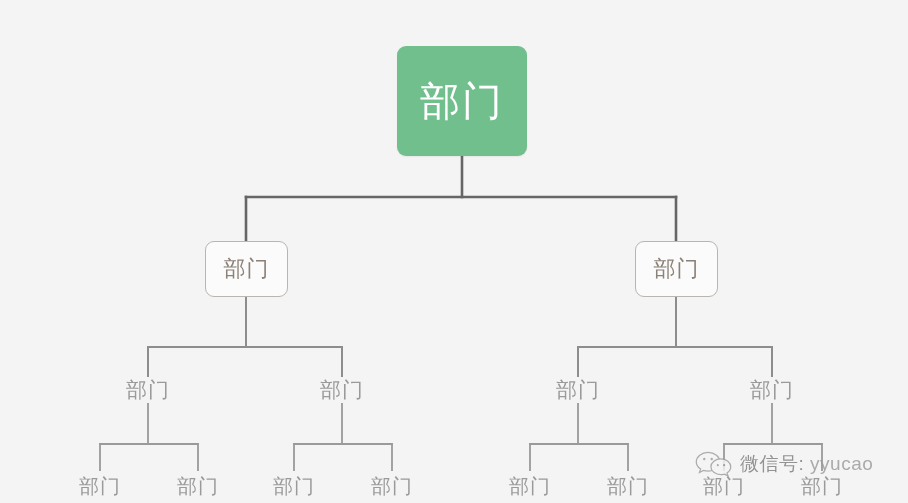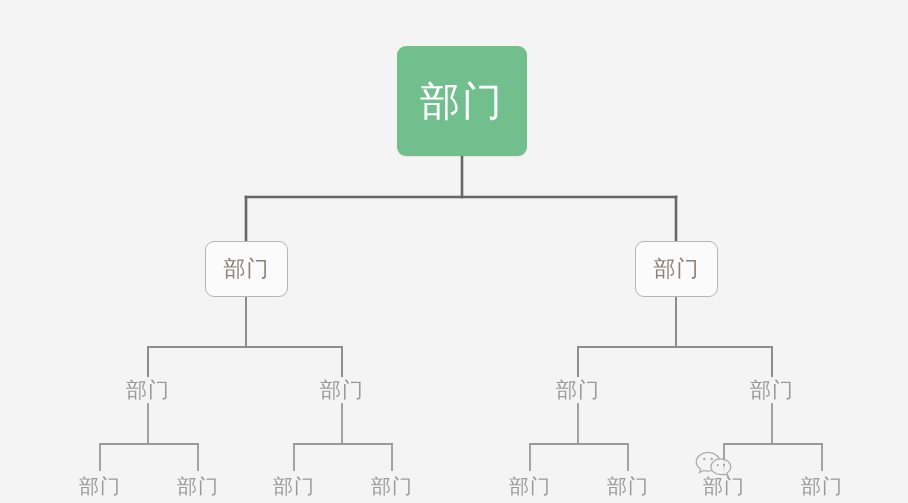--- a/index.html
+++ b/index.html
@@ -193,15 +193,16 @@
     <svg class="wechat-icon" viewBox="0 0 44 30" xmlns="http://www.w3.org/2000/svg">
 
       <path d="M15.5 2.2C8.3 2.2 2.5 6.9 2.5 12.6c0 3.2 1.9 6.1 4.8 8L6 24.4l4.4-2.3c1.6.5 3.3.8 5.1.8 7.2 0 13-4.7 13-10.3S22.7 2.2 15.5 2.2z" fill="none" stroke="#9d9d9d" stroke-width="1.4"></path>
       <circle cx="11.3" cy="9.6" r="1.35" fill="#9d9d9d"></circle>
       <circle cx="19.5" cy="9.6" r="1.35" fill="#9d9d9d"></circle>
 
       <path d="M29.5 9.3c-6 0-10.9 3.9-10.9 8.7 0 4.8 4.9 8.7 10.9 8.7 1.4 0 2.8-.2 4.1-.6l3.8 2-1.1-3.2c2.4-1.6 4.1-4 4.1-6.9 0-4.8-4.9-8.7-10.9-8.7z" fill="#f4f4f4" stroke="#9d9d9d" stroke-width="1.4"></path>
       <circle cx="26.2" cy="16.3" r="1.2" fill="#9d9d9d"></circle>
       <circle cx="33.1" cy="16.3" r="1.2" fill="#9d9d9d"></circle>
     </svg>
+    <div class="wm-text"><span>微信号: </span><span class="wm-id">yyucao</span></div>
   </div>
 
 </div>
 
 </body></html>

